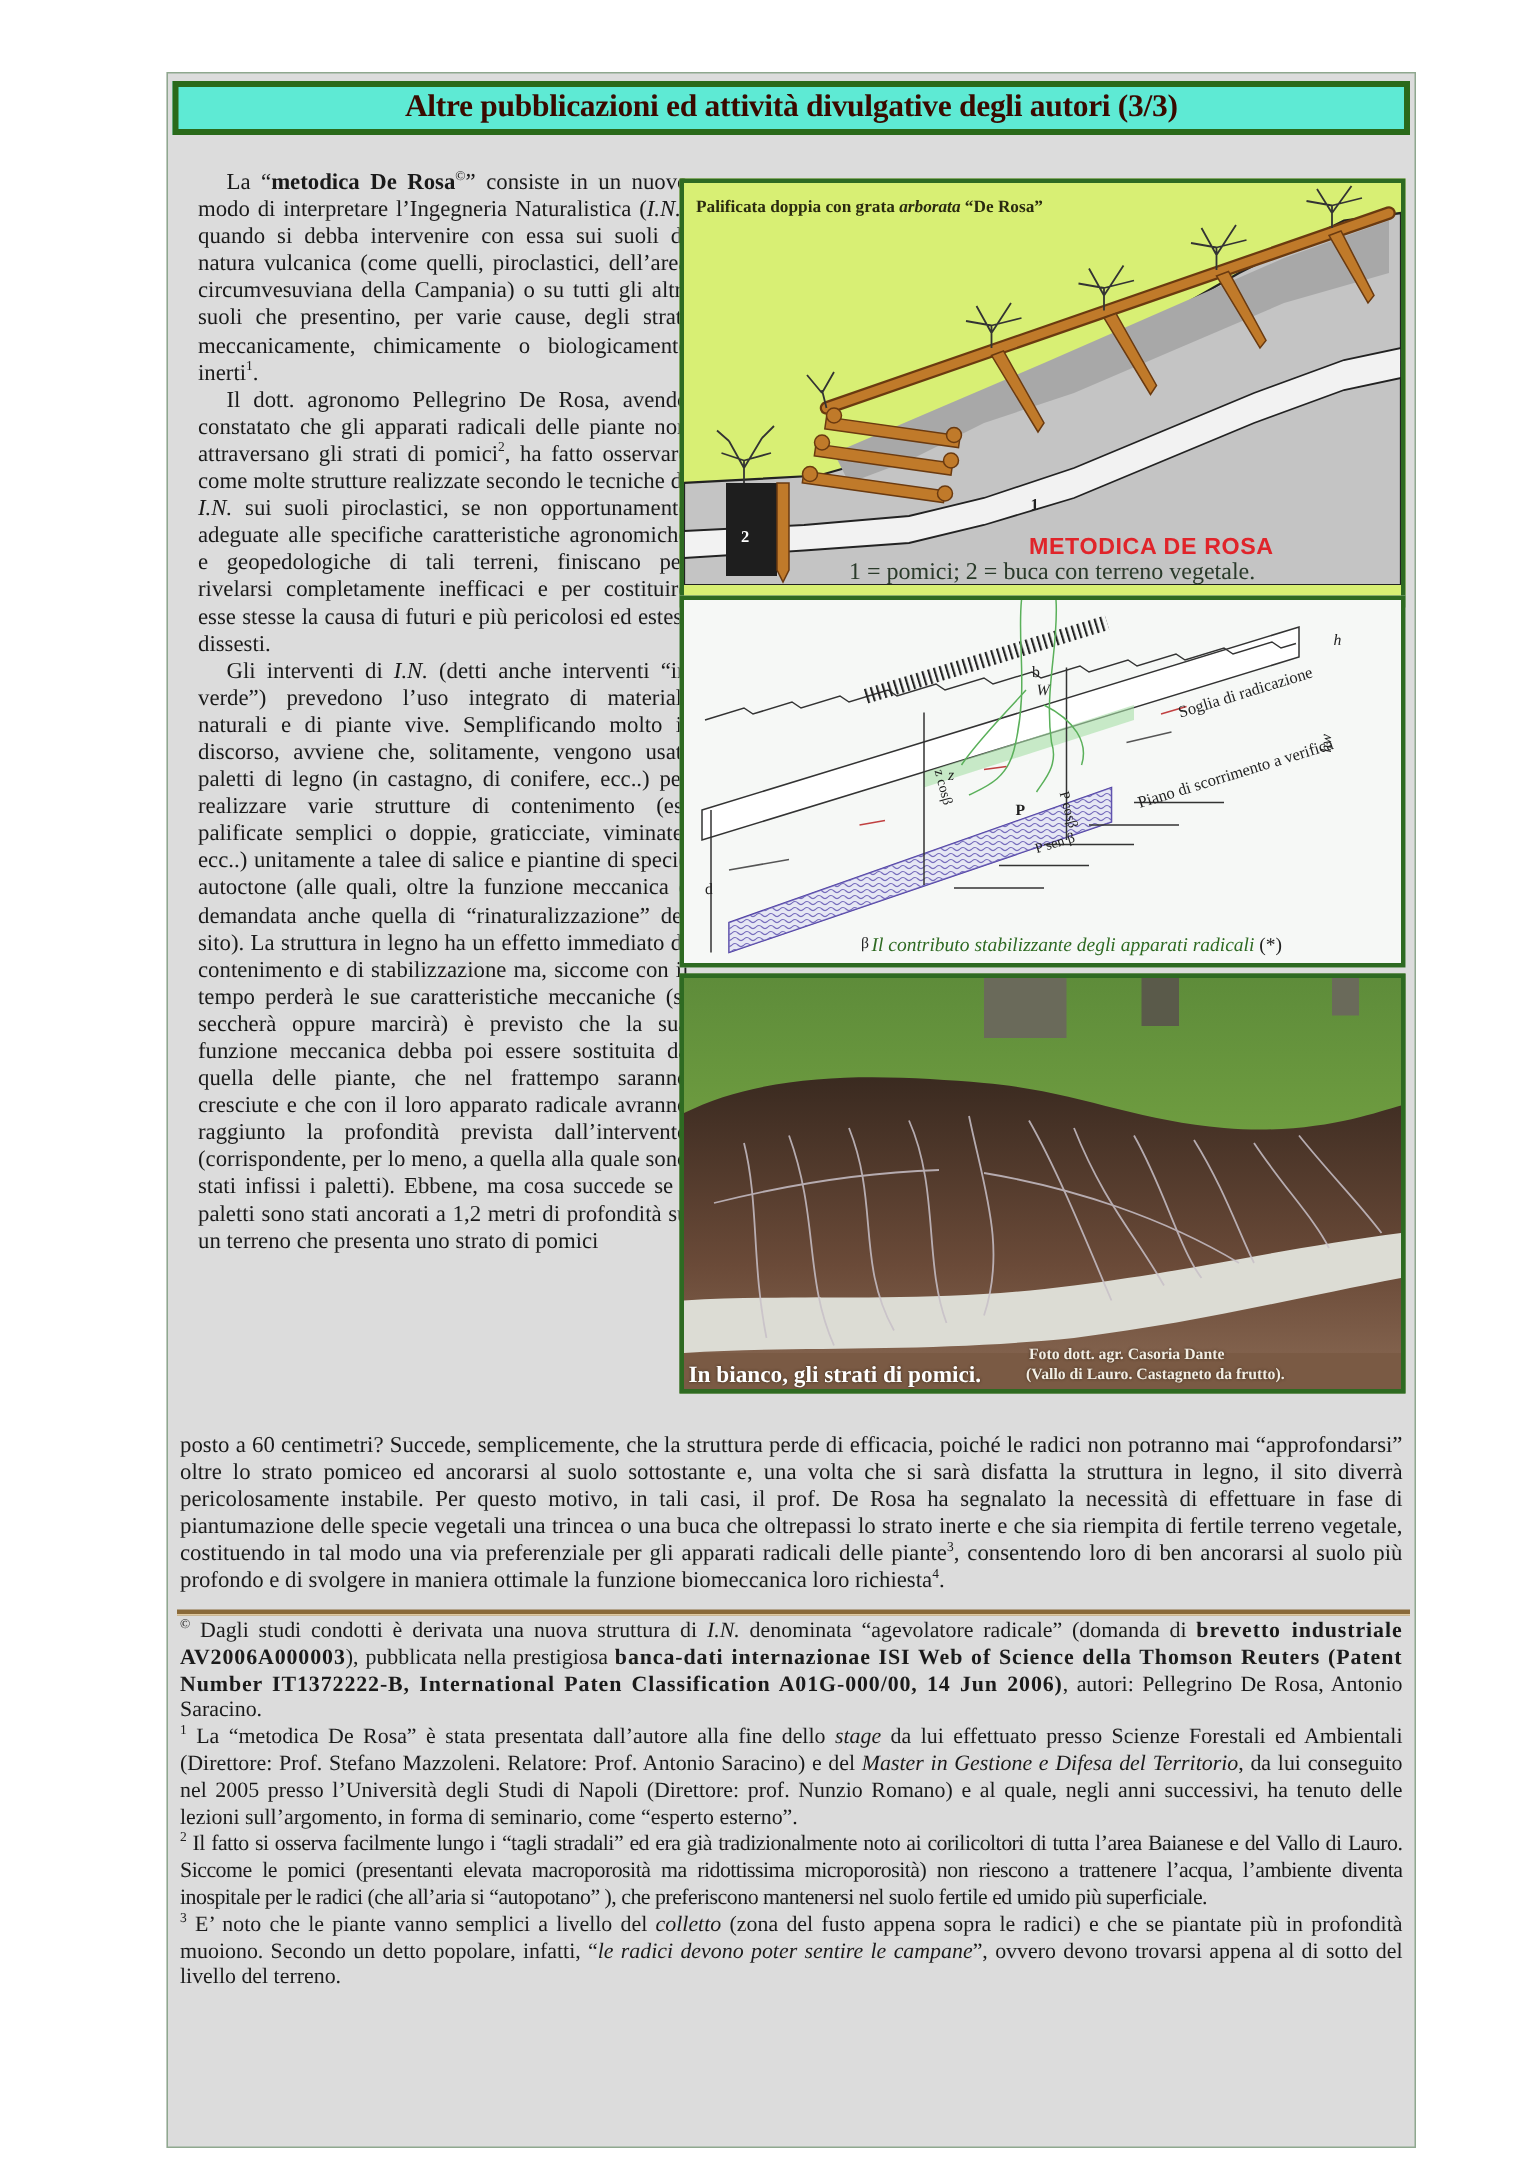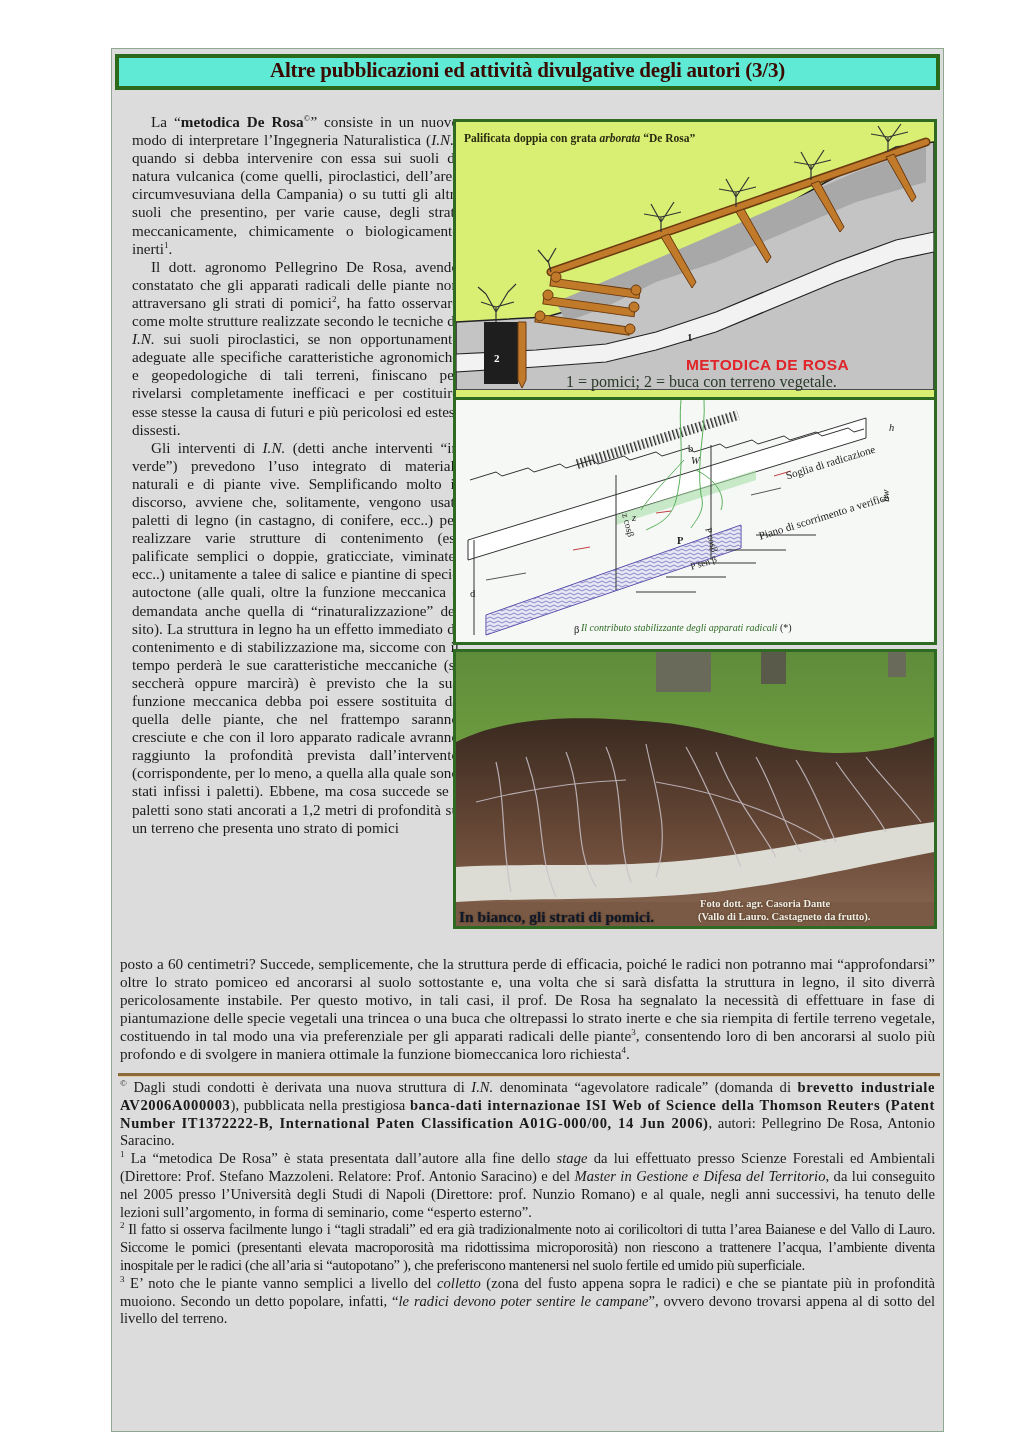--- a/index.html
+++ b/index.html
@@ -21,24 +21,24 @@
 
   .fig { position: absolute; box-sizing: border-box; border: 3px solid #2e6a22; overflow: hidden; }
   .fig1 { left: 341px; top: 70px; width: 484px; height: 286px; background: #d8ef74; }
   .fig2 { left: 341px; top: 348px; width: 484px; height: 248px; background: #f6f8f6; }
   .fig3 { left: 341px; top: 600px; width: 484px; height: 280px; background: #5a8a30; }
   .fig1-title { position: absolute; left: 8px; top: 10px; font-size: 11.5px; font-weight: bold; color: #2a2a10; white-space: nowrap; }
   .fig1-label-red { position: absolute; left: 230px; top: 234px; font-family: "Liberation Sans", sans-serif; font-weight: bold; font-size: 15.5px; color: #e0242a; letter-spacing: 0.4px; white-space: nowrap; }
   .fig1-legend { position: absolute; left: 110px; top: 251px; font-size: 16px; color: #2a3a2a; white-space: nowrap; }
   .fig1-num1 { position: absolute; left: 231px; top: 209px; font-size: 11px; font-weight: bold; color: #222; }
   .fig1-num2 { position: absolute; left: 38px; top: 230px; font-size: 11px; font-weight: bold; color: #fff; }
-  .fig2-caption { position: absolute; left: 125px; top: 222px; font-size: 10px; font-style: italic; color: #2e6a22; white-space: nowrap; }
+  .fig2-caption { position: absolute; left: 125px; top: 222px; font-size: 13px; font-style: italic; color: #2e6a22; white-space: nowrap; }
   .fig2-caption .ast { color: #222; font-style: normal; }
-  .fig3-caption-big { position: absolute; left: 3px; top: 256px; font-family: "Liberation Serif", serif; font-weight: bold; font-size: 15.5px; color: #0f172a; white-space: nowrap; text-shadow: 0 0 2px #3a2a1a; }
-  .fig3-credit { position: absolute; left: 242px; top: 246px; font-size: 10.5px; font-weight: bold; color: #f2eee4; line-height: 12.5px; white-space: nowrap; text-shadow: 0 0 2px #3a2a1a; }
+  .fig3-caption-big { position: absolute; left: 3px; top: 256px; font-family: "Liberation Serif", serif; font-weight: bold; font-size: 15.5px; color: #ffffff; white-space: nowrap; text-shadow: 0 0 2px #3a2a1a; }
+  .fig3-credit { position: absolute; left: 228px; top: 246px; font-size: 10.5px; font-weight: bold; color: #f2eee4; line-height: 12.5px; white-space: nowrap; text-shadow: 0 0 2px #3a2a1a; }
   .fig3-credit .c1 { display: block; padding-left: 2px; }
   .diag-lbl { position: absolute; font-size: 10.5px; color: #222; white-space: nowrap; }
 </style>
 </head>
 <body>
 
 <div class="page">
 
   <div class="title-bar">
     <span>Altre pubblicazioni ed attività divulgative degli autori  (3/3)</span>

